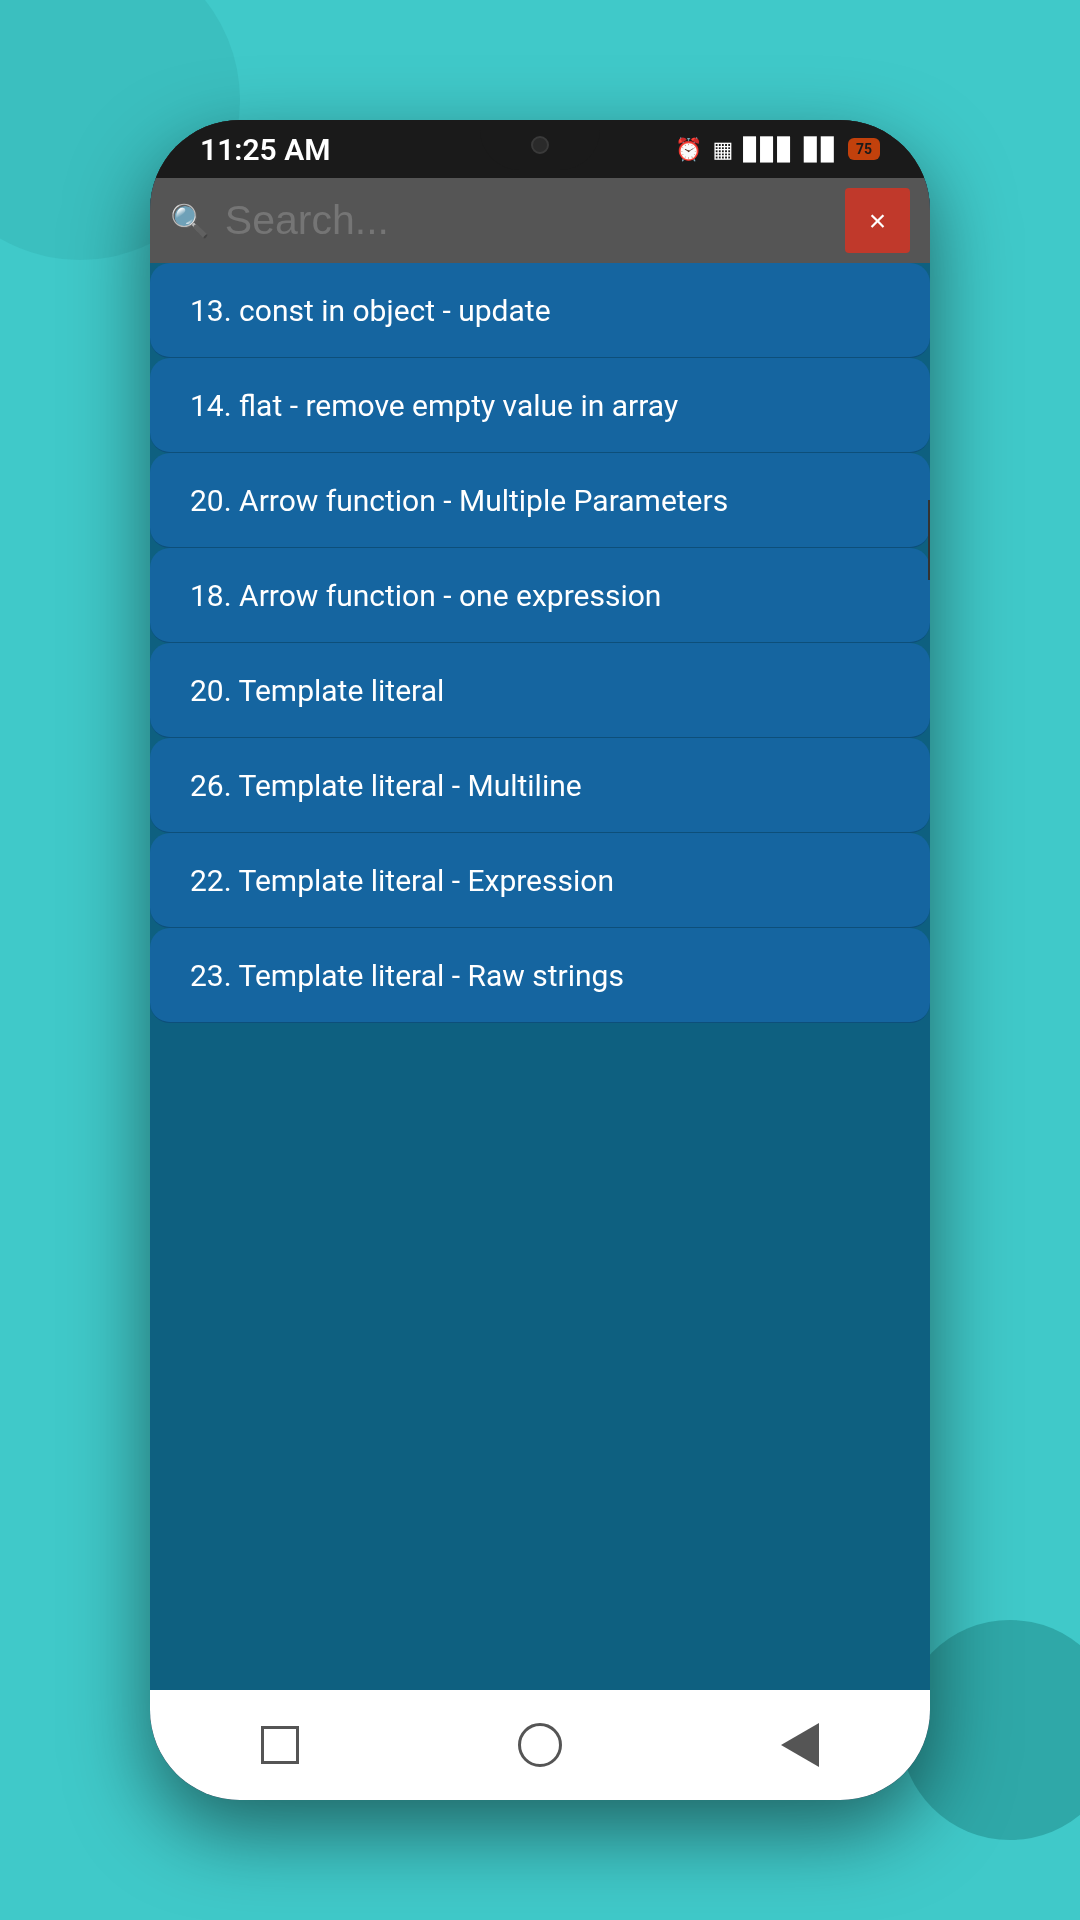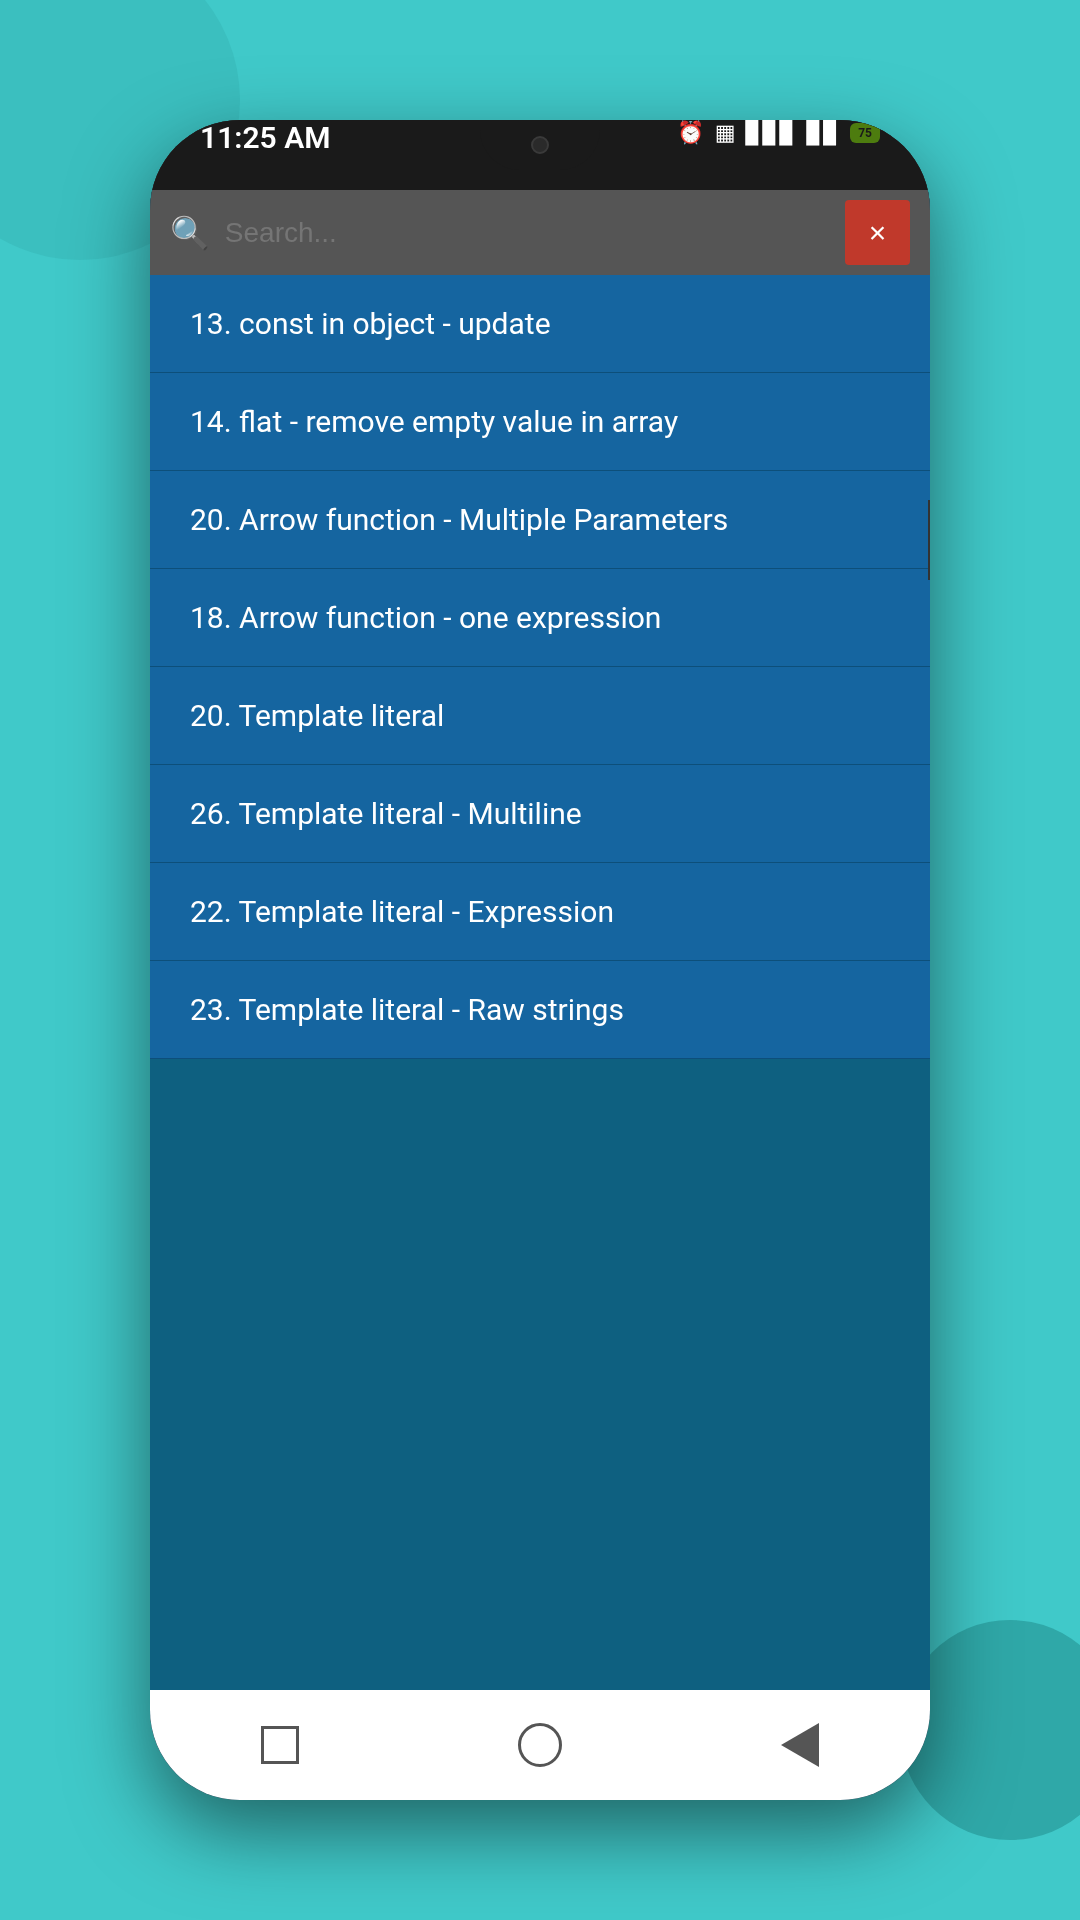--- a/index.html
+++ b/index.html
@@ -44,23 +44,23 @@
       border-radius: 90px;
       box-shadow: 0 30px 80px rgba(0,0,0,0.5), inset 0 0 0 3px #333;
       overflow: hidden;
       display: flex;
       flex-direction: column;
     }
 
     
     .status-bar {
       background: #1a1a1a;
-      height: 70px;
-      display: flex;
-      align-items: flex-start;
+      height: 58px;
+      display: flex;
+      align-items: center;
       justify-content: space-between;
       padding: 0 50px;
       flex-shrink: 0;
       position: relative;
     }
 
     .status-time {
       color: white;
       font-size: 30px;
       font-weight: 600;
@@ -93,23 +93,23 @@
       align-items: center;
       gap: 10px;
     }
 
     .status-icon {
       color: white;
       font-size: 22px;
     }
 
     .battery-icon {
-      background: #4d7c0f;
+      background: #c2410c;
       color: #1a1a1a;
-      font-size: 12px;
+      font-size: 14px;
       padding: 3px 8px;
       border-radius: 6px;
       font-weight: bold;
     }
 
     
     .phone-screen {
       flex: 1;
       background: #0e6080;
       display: flex;
@@ -132,21 +132,21 @@
       color: #bbb;
       font-size: 32px;
     }
 
     .search-input {
       flex: 1;
       background: transparent;
       border: none;
       outline: none;
       color: #bbb;
-      font-size: 28px;
+      font-size: 41px;
     }
 
     .search-clear-btn {
       background: #c0392b;
       border: none;
       color: white;
       width: 65px;
       height: 65px;
       display: flex;
       align-items: center;
@@ -159,26 +159,27 @@
     
     .list-container {
       flex: 1;
       overflow-y: auto;
       display: flex;
       flex-direction: column;
     }
 
     .list-item {
       background: #1565a0;
-      padding: 31px 40px;
+      padding: 24px 40px;
       border-bottom: 1px solid #0d4f7a;
       cursor: pointer;
       min-height: 95px;
       display: flex;
       align-items: center;
+      border-radius: 20px;
     }
 
     .list-item-text {
       color: white;
       font-size: 30px;
       font-weight: 400;
     }
 
     
     .bottom-nav {

